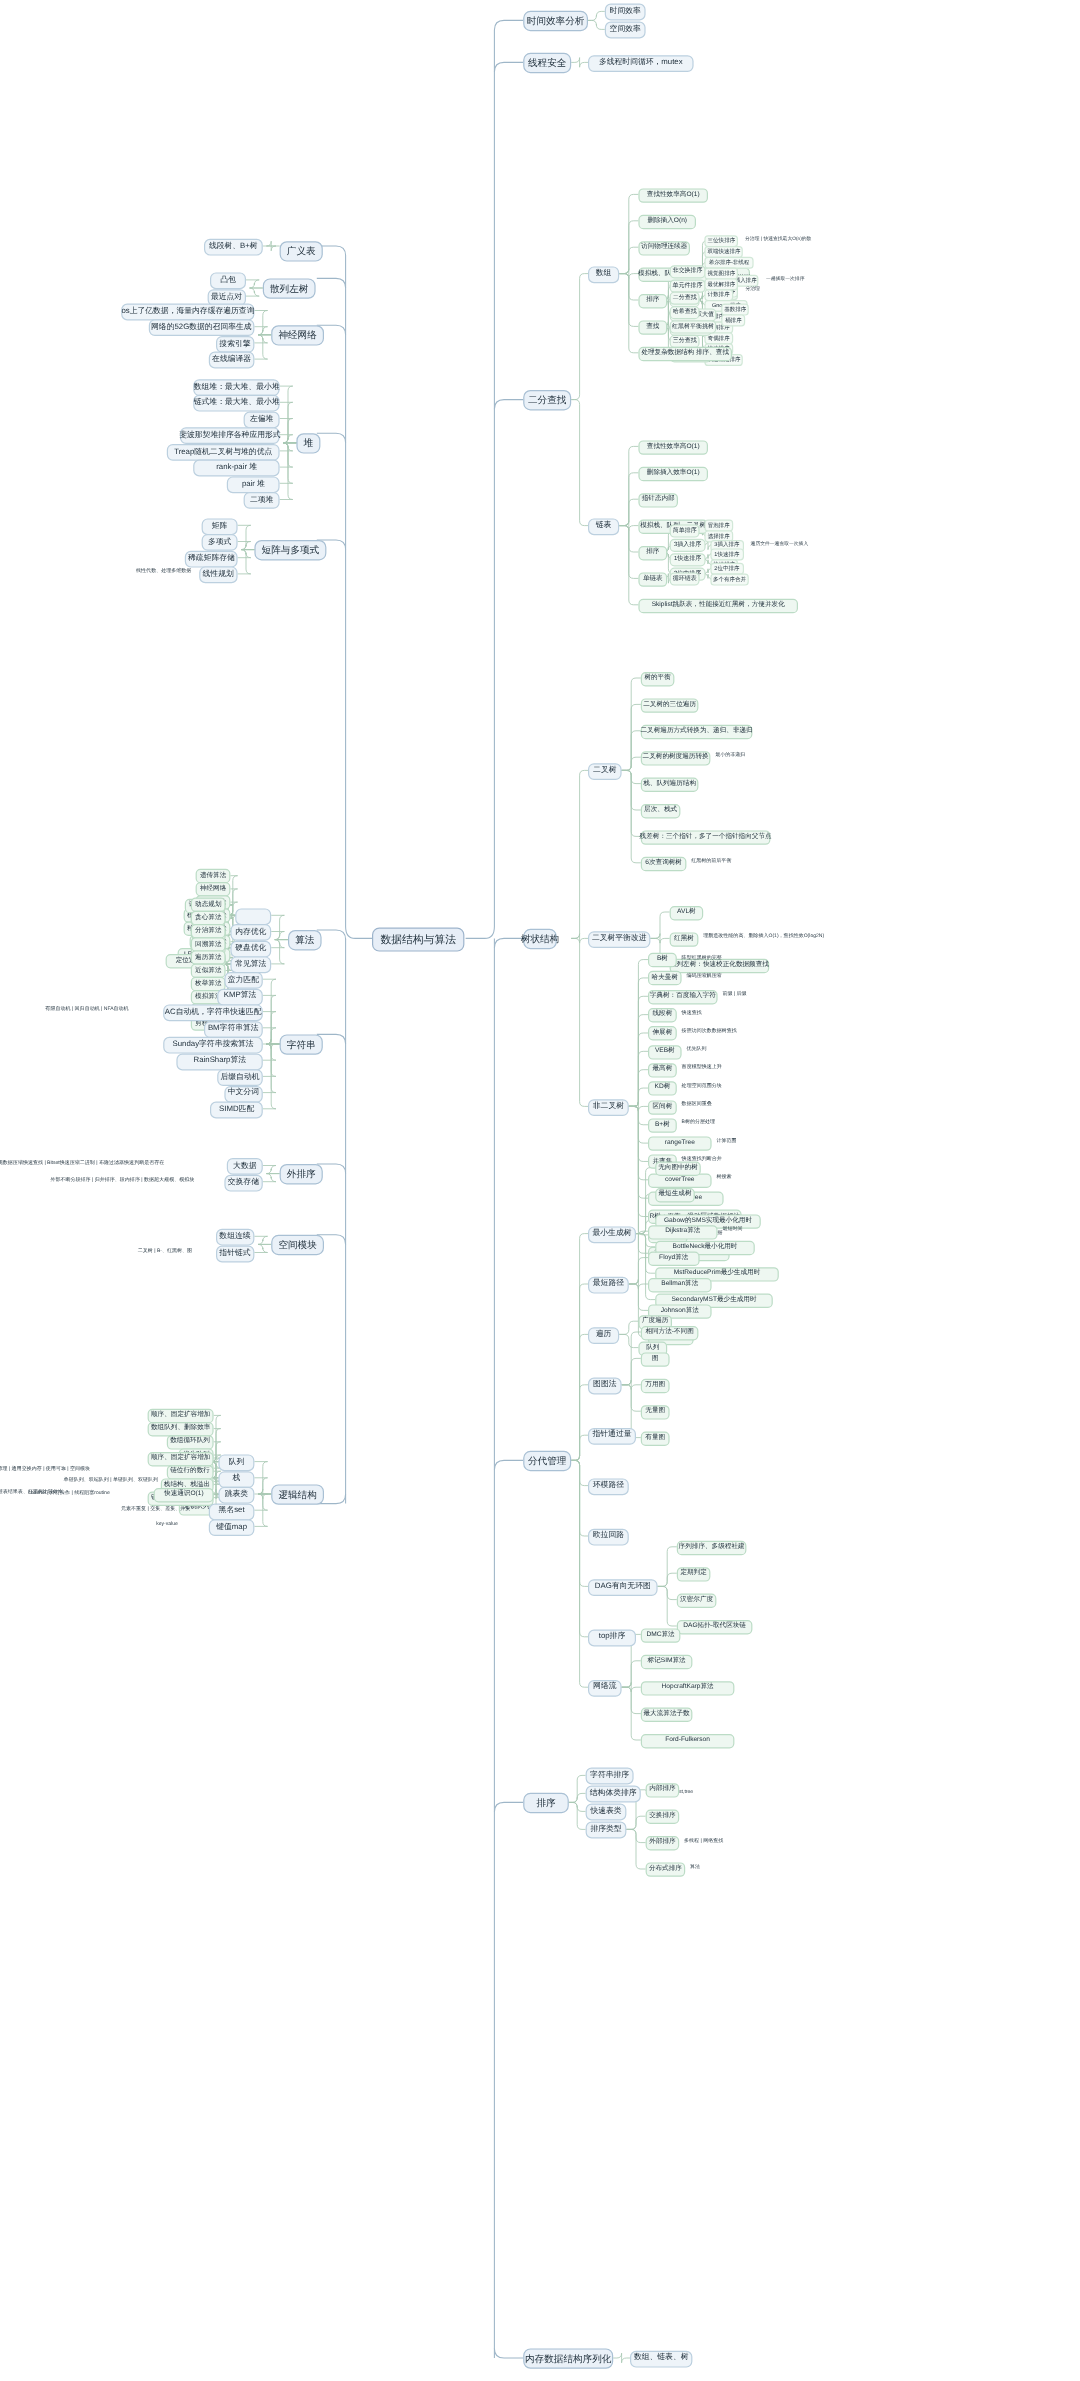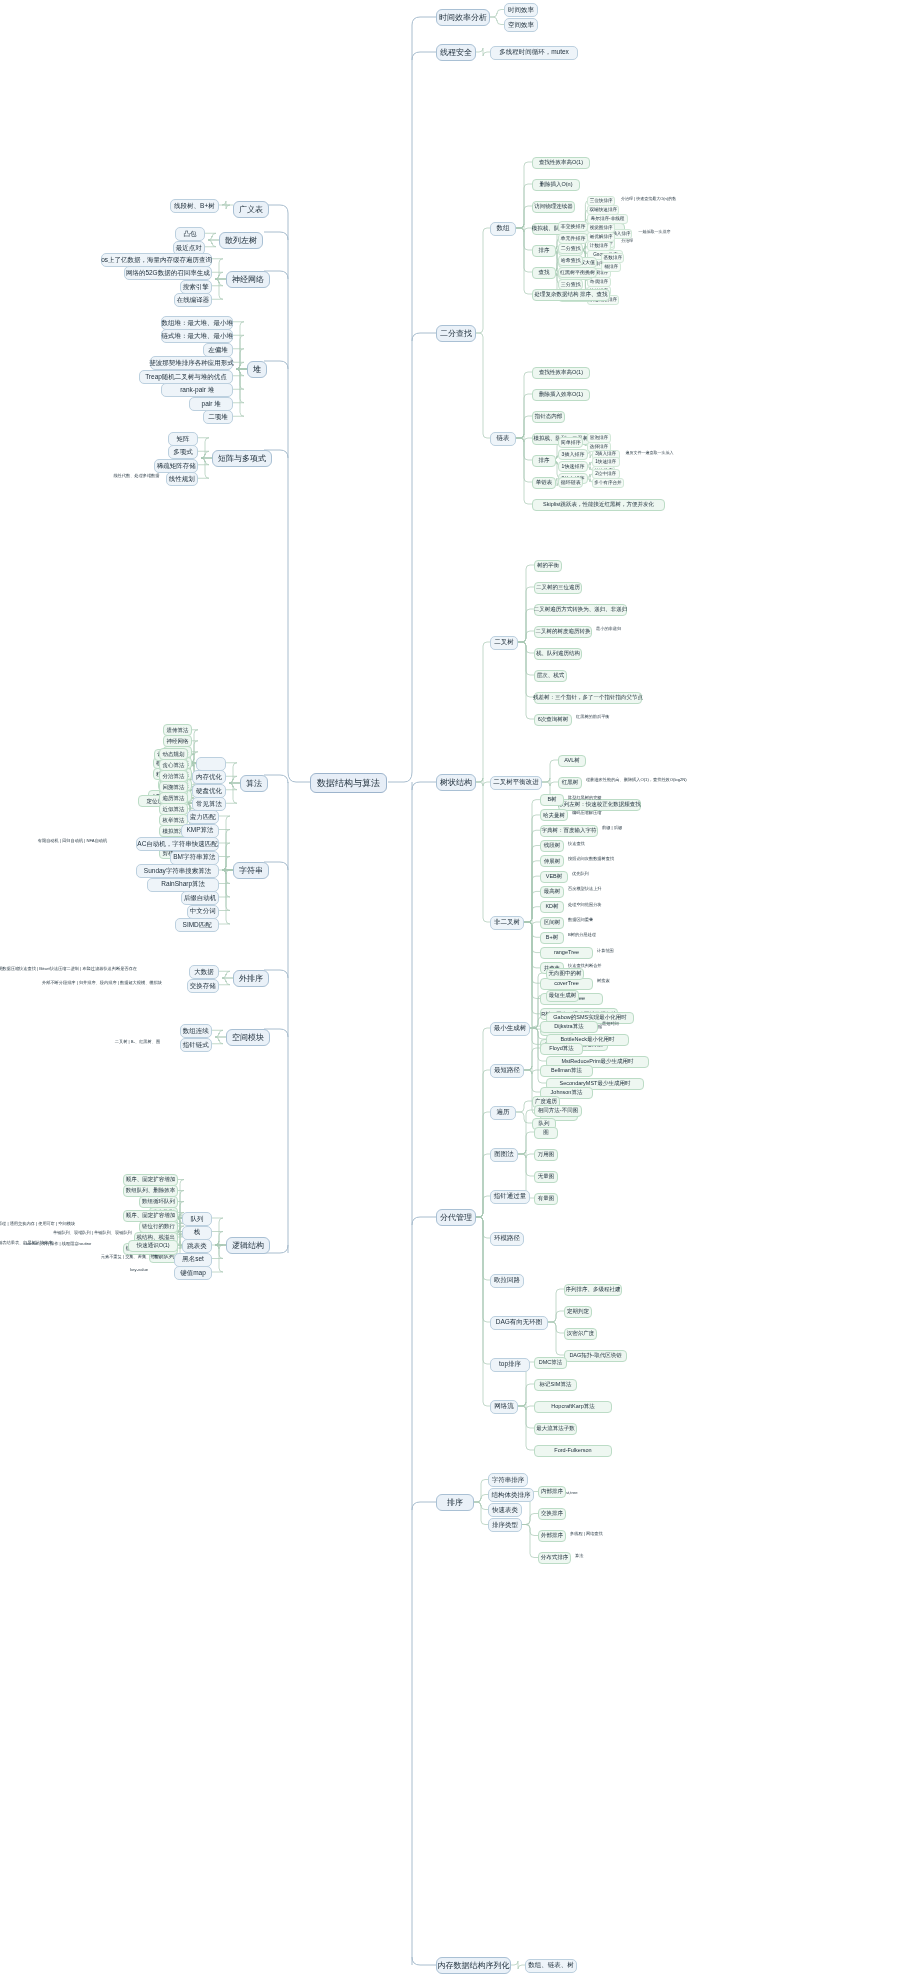--- a/index.html
+++ b/index.html
@@ -431,21 +431,21 @@
     <div class="node plain" style="left: 625.5px; top: 450.5px; font-size: 4px;">遍历文件一遍查取一次插入</div>
     <div class="node lvl-4" style="left: 558px; top: 461px; width: 30px;">1快速排序</div>
     <div class="node lvl-5" style="left: 592px; top: 457px; width: 27.5px;">1快速排序</div>
     <div class="node lvl-5" style="left: 592px; top: 466px; width: 23.2px;">快速排序</div>
     <div class="node lvl-4" style="left: 558px; top: 473px; width: 30px;">2位中排序</div>
     <div class="node lvl-5" style="left: 592px; top: 469px; width: 27.5px;">2位中排序</div>
     <div class="node lvl-5" style="left: 592px; top: 478px; width: 31.8px;">多个有序合并</div>
     <div class="node lvl-3" style="left: 532px; top: 476.5px; width: 24px;">单链表</div>
     <div class="node lvl-4" style="left: 558px; top: 477px; width: 25.4px;">循环链表</div>
     <div class="node lvl-3" style="left: 532px; top: 498.5px; width: 133px;">Skiplist跳跃表，性能接近红黑树，方便并发化</div>
-    <div class="node lvl-1" style="left: 436px; top: 774px; width: 40px;">树状结构</div>
+    <div class="node lvl-1" style="left: 436px; top: 774px; width: 28px;">树状结构</div>
     <div class="node lvl-2" style="left: 490px; top: 635.5px; width: 28px;">二叉树</div>
     <div class="node lvl-3" style="left: 534px; top: 559.5px; width: 28px;">树的平衡</div>
     <div class="node lvl-3" style="left: 534px; top: 581.5px; width: 48px;">二叉树的三位遍历</div>
     <div class="node lvl-3" style="left: 534px; top: 603.5px; width: 93px;">二叉树遍历方式转换为、递归、非递归</div>
     <div class="node lvl-3" style="left: 534px; top: 625.5px; width: 58px;">二叉树的树度遍历转换</div>
     <div class="node plain" style="left: 596px; top: 627px; font-size: 4.2px;">最小的非递归</div>
     <div class="node lvl-3" style="left: 534px; top: 647.5px; width: 48px;">栈、队列遍历结构</div>
     <div class="node lvl-3" style="left: 534px; top: 669.5px; width: 33px;">层次、栈式</div>
     <div class="node lvl-3" style="left: 534px; top: 691.5px; width: 108px;">残差树：三个指针，多了一个指针指向父节点</div>
     <div class="node lvl-3" style="left: 534px; top: 713.5px; width: 38px;">6次查询树树</div>

